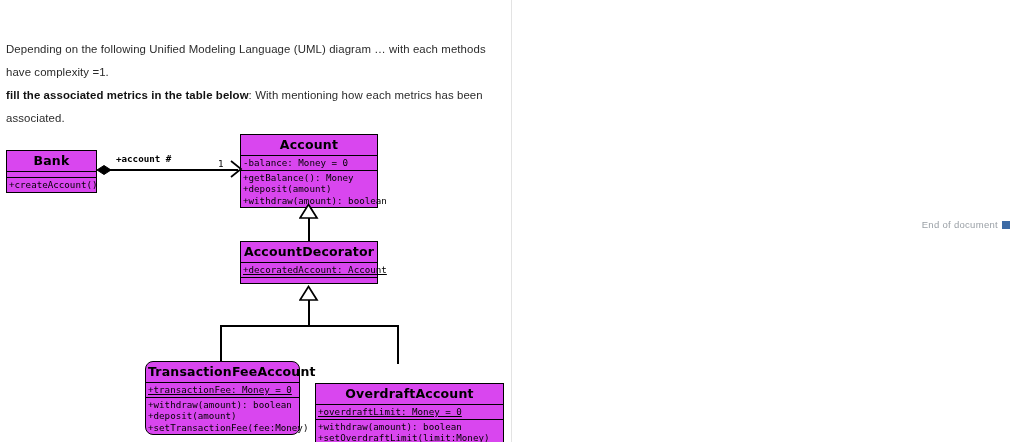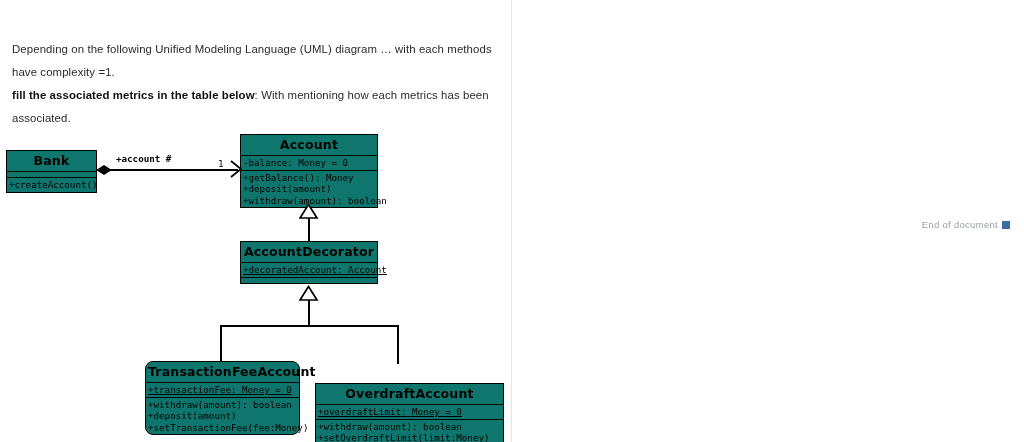--- a/index.html
+++ b/index.html
@@ -33,41 +33,41 @@
   #right-panel {
     position: absolute;
     left: 512px; top: 0;
     width: 512px; height: 442px;
     overflow: hidden;
   }
 
   
   #question-text {
     position: absolute;
-    left: 12px;
+    left: 6px;
     top: 38px;
     width: 480px;
     font-size: 11.4px;
     line-height: 23px;
     color: #2a2a2a;
     letter-spacing: .1px;
   }
   #question-text p { margin: 0; }
   .bold-lead { font-weight: bold; color: #111; }
 
   
   #uml-diagram {
     position: absolute;
     left: 0; top: 0;
     width: 511px; height: 442px;
   }
   .uml-box {
     position: absolute;
     border: 1.6px solid #000;
-    background: #0f766e;
+    background: #d946ef;
     box-sizing: border-box;
   }
   .uml-title {
     text-align: center;
     font-family: "DejaVu Sans", sans-serif;
     font-weight: bold;
     font-size: 12.5px;
     padding: 2px 2px 3px 2px;
     line-height: 15px;
     color: #000;

